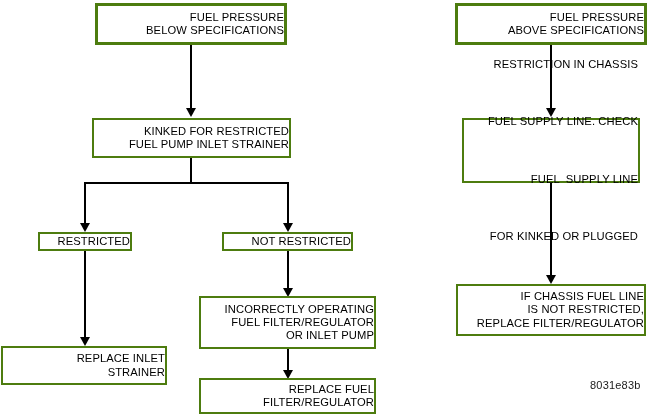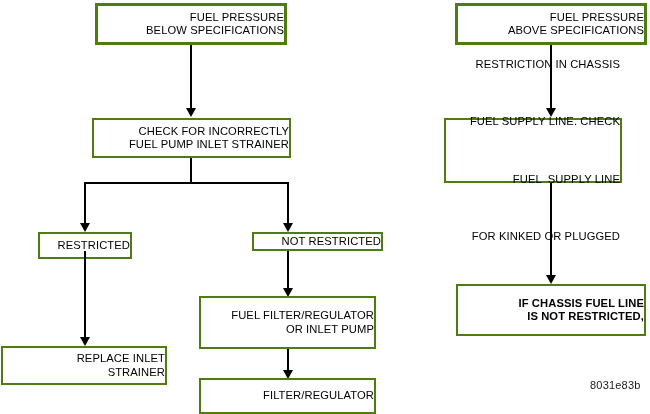--- a/index.html
+++ b/index.html
@@ -68,80 +68,83 @@
 
   <div class="node thick f11" style="left:95px; top:3px; width:192px; height:42px;">
     <span class="ln">FUEL PRESSURE</span>
     <span class="ln">BELOW SPECIFICATIONS</span>
   </div>
 
   <div class="vline" style="left:190px; top:45px; height:68px;"></div>
   <div class="arrowhead" style="left:186px; top:108px;"></div>
 
   <div class="node f11" style="left:92px; top:118px; width:199px; height:40px;">
-    <span class="ln">CHECK FOR INCORRECTLY</span>
+    <span class="ln">KINKED FOR RESTRICTED</span>
     <span class="ln">FUEL PUMP INLET STRAINER</span>
   </div>
 
   <div class="vline" style="left:190px; top:158px; height:25px;"></div>
   <div class="hline" style="left:84px; top:182px; width:205px;"></div>
   <div class="vline" style="left:84px; top:182px; height:45px;"></div>
   <div class="arrowhead" style="left:80px; top:223px;"></div>
   <div class="vline" style="left:287px; top:182px; height:45px;"></div>
   <div class="arrowhead" style="left:283px; top:223px;"></div>
 
-  <div class="node f11" style="left:38px; top:232px; width:94px; height:27px;">
+  <div class="node f11" style="left:38px; top:232px; width:94px; height:19px;">
     <span class="ln">RESTRICTED</span>
   </div>
 
-  <div class="node f11" style="left:222px; top:232px; width:131px; height:19px;margin-left:30px;">
+  <div class="node f11" style="left:222px; top:232px; width:131px; height:19px;">
     <span class="ln">NOT RESTRICTED</span>
   </div>
 
   <div class="vline" style="left:84px; top:251px; height:91px;"></div>
   <div class="arrowhead" style="left:80px; top:337px;"></div>
 
   <div class="node f11" style="left:1px; top:346px; width:166px; height:39px;padding-left:28px;">
     <span class="ln">REPLACE INLET</span>
     <span class="ln">STRAINER</span>
   </div>
 
   <div class="vline" style="left:287px; top:251px; height:42px;"></div>
   <div class="arrowhead" style="left:283px; top:288px;"></div>
 
   <div class="node f11" style="left:199px; top:296px; width:177px; height:53px;">
+    <span class="ln">INCORRECTLY OPERATING</span>
     <span class="ln">FUEL FILTER/REGULATOR</span>
     <span class="ln">OR INLET PUMP</span>
   </div>
 
   <div class="vline" style="left:287px; top:349px; height:26px;"></div>
   <div class="arrowhead" style="left:283px; top:370px;"></div>
 
   <div class="node f11" style="left:199px; top:378px; width:177px; height:36px;">
+    <span class="ln">REPLACE FUEL</span>
     <span class="ln">FILTER/REGULATOR</span>
   </div>
 
   <div class="node thick f11" style="left:455px; top:3px; width:192px; height:42px;">
     <span class="ln">FUEL PRESSURE</span>
     <span class="ln">ABOVE SPECIFICATIONS</span>
   </div>
 
   <div class="vline" style="left:550px; top:45px; height:68px;"></div>
   <div class="arrowhead" style="left:546px; top:108px;"></div>
 
-  <div class="node f11" style="left:444px; top:118px; width:178px; height:65px;gap:44px;">
+  <div class="node f11" style="left:462px; top:118px; width:178px; height:65px;gap:44px;">
     <span class="ln">RESTRICTION IN CHASSIS</span>
     <span class="ln">FUEL SUPPLY LINE. CHECK</span>
     <span class="ln">FUEL  SUPPLY LINE</span>
     <span class="ln">FOR KINKED OR PLUGGED</span>
   </div>
 
   <div class="vline" style="left:550px; top:183px; height:97px;"></div>
   <div class="arrowhead" style="left:546px; top:275px;"></div>
 
-  <div class="node f11" style="left:456px; top:284px; width:190px; height:52px;font-weight:bold;">
+  <div class="node f11" style="left:456px; top:284px; width:190px; height:52px;">
     <span class="ln">IF CHASSIS FUEL LINE</span>
     <span class="ln">IS NOT RESTRICTED,</span>
+    <span class="ln">REPLACE FILTER/REGULATOR</span>
   </div>
 
   <div class="figcode" style="left:590px; top:379px;">8031e83b</div>
 
 </div>
 
 </body></html>

